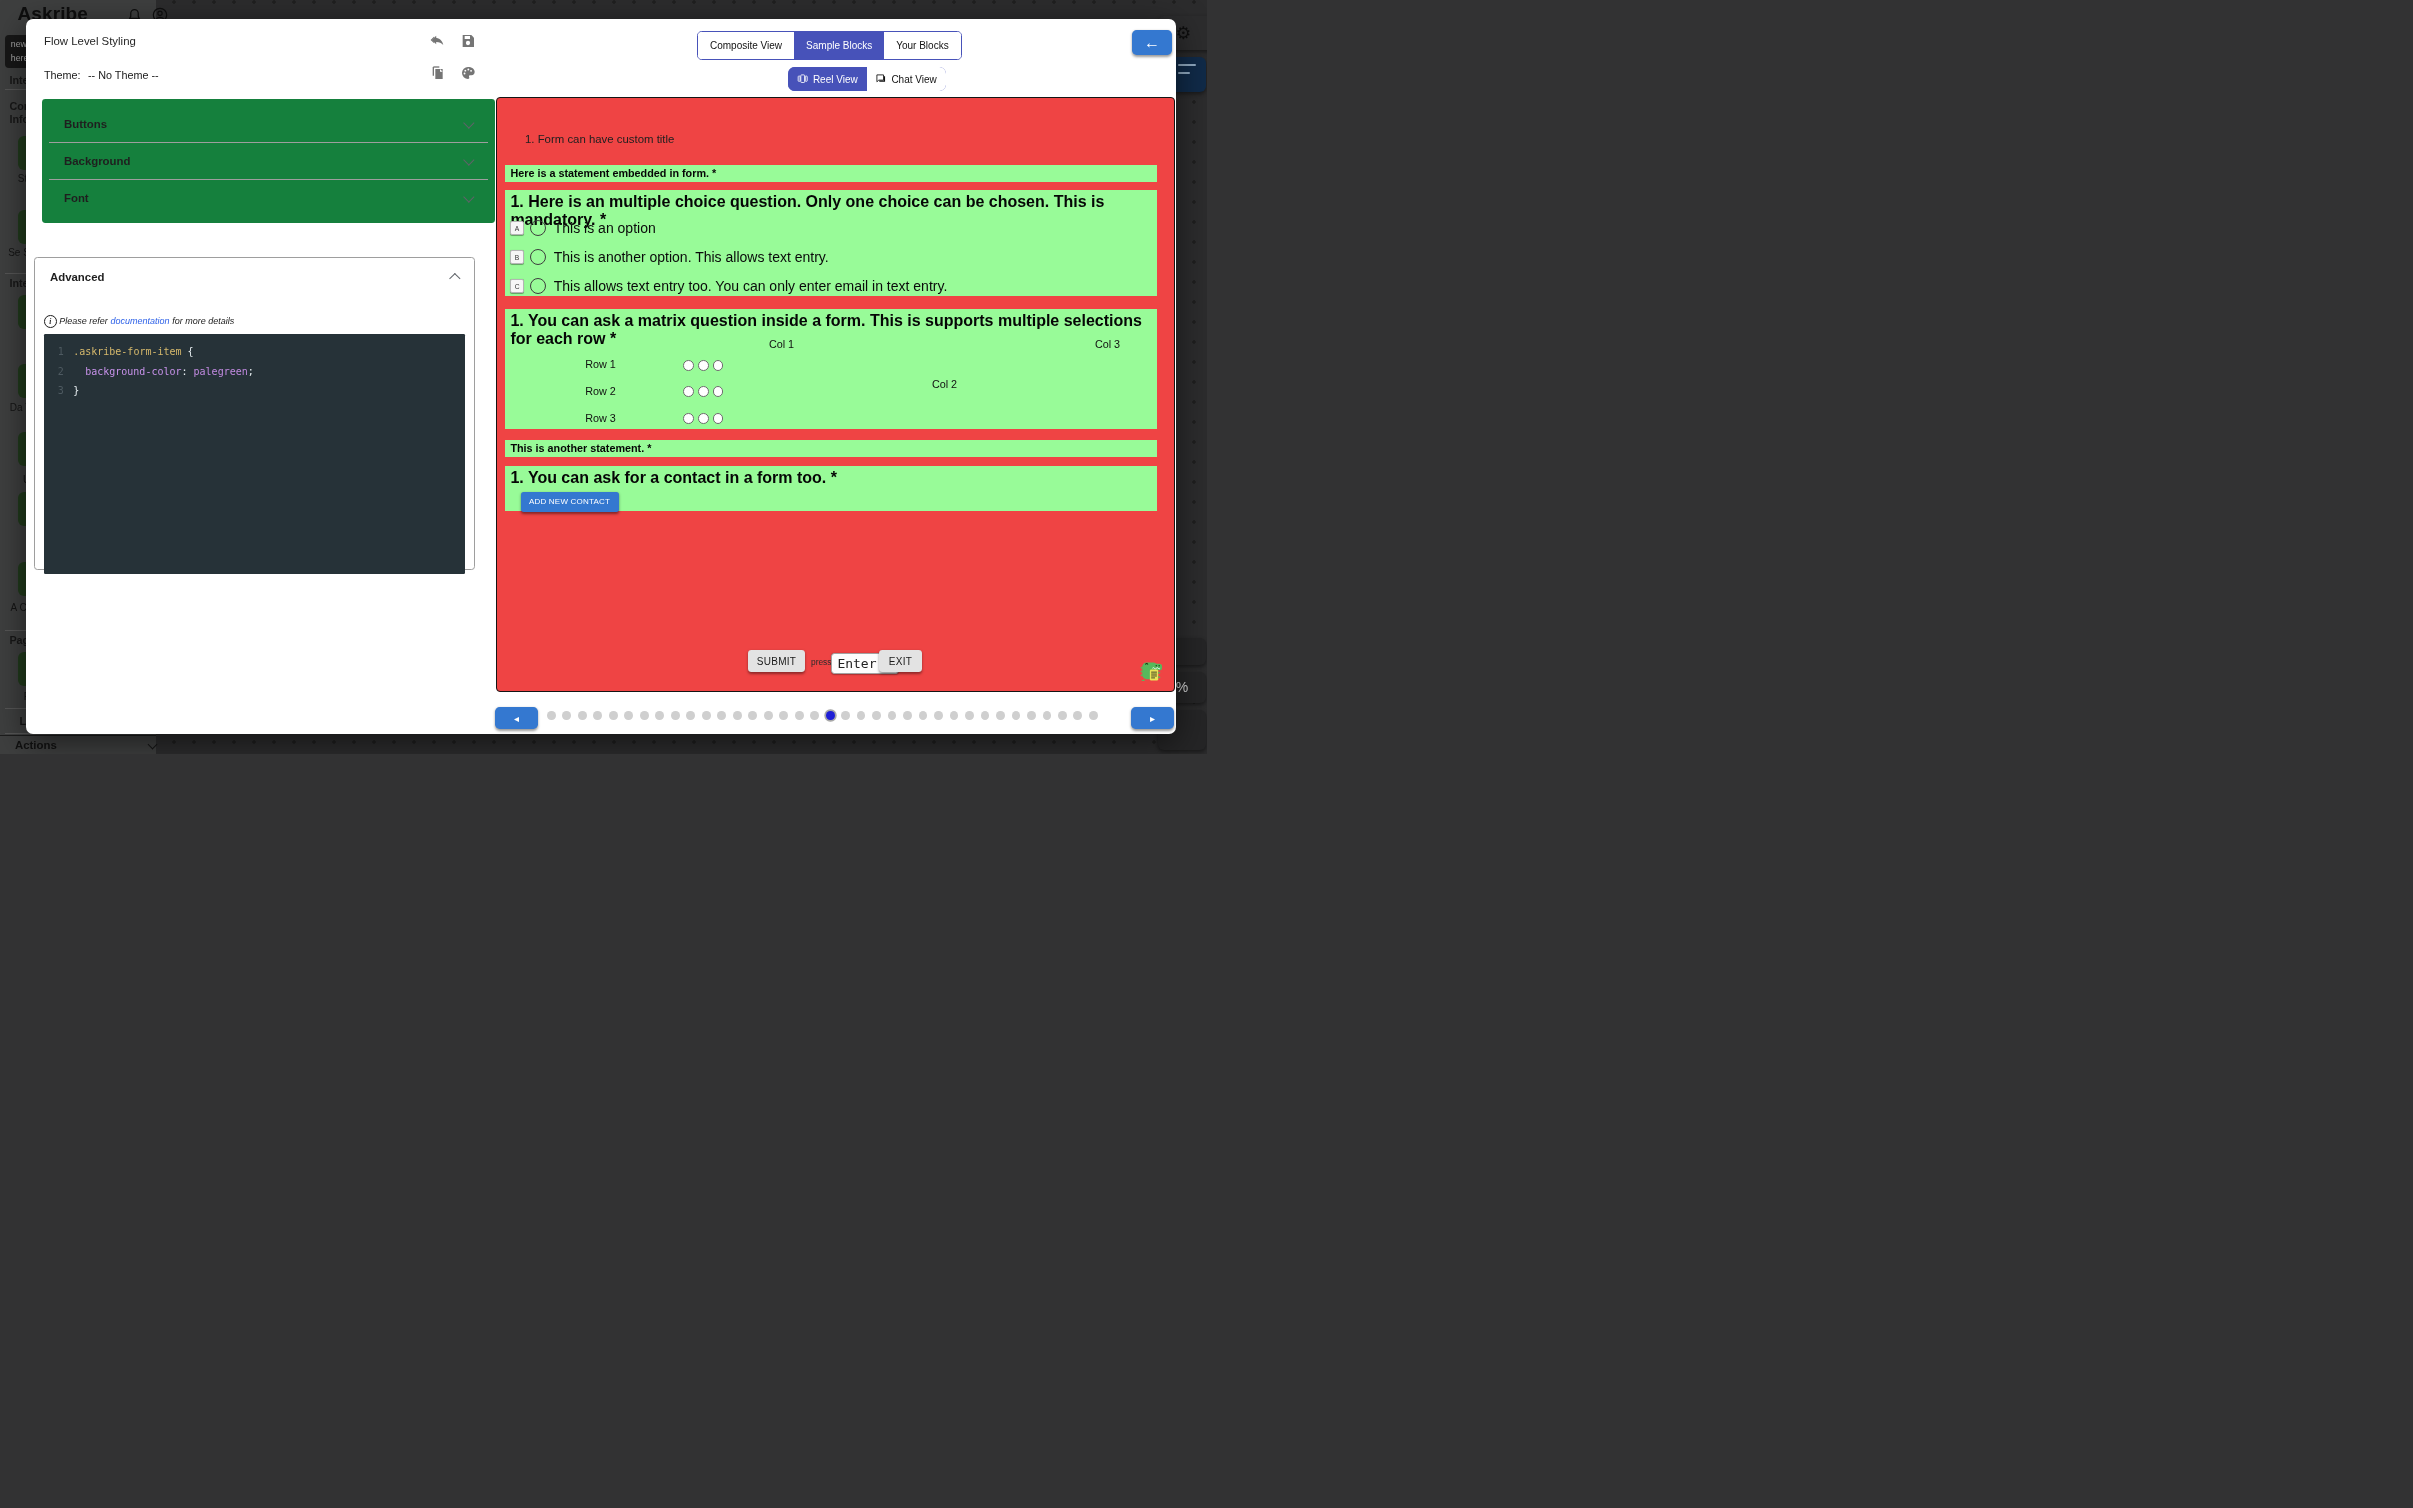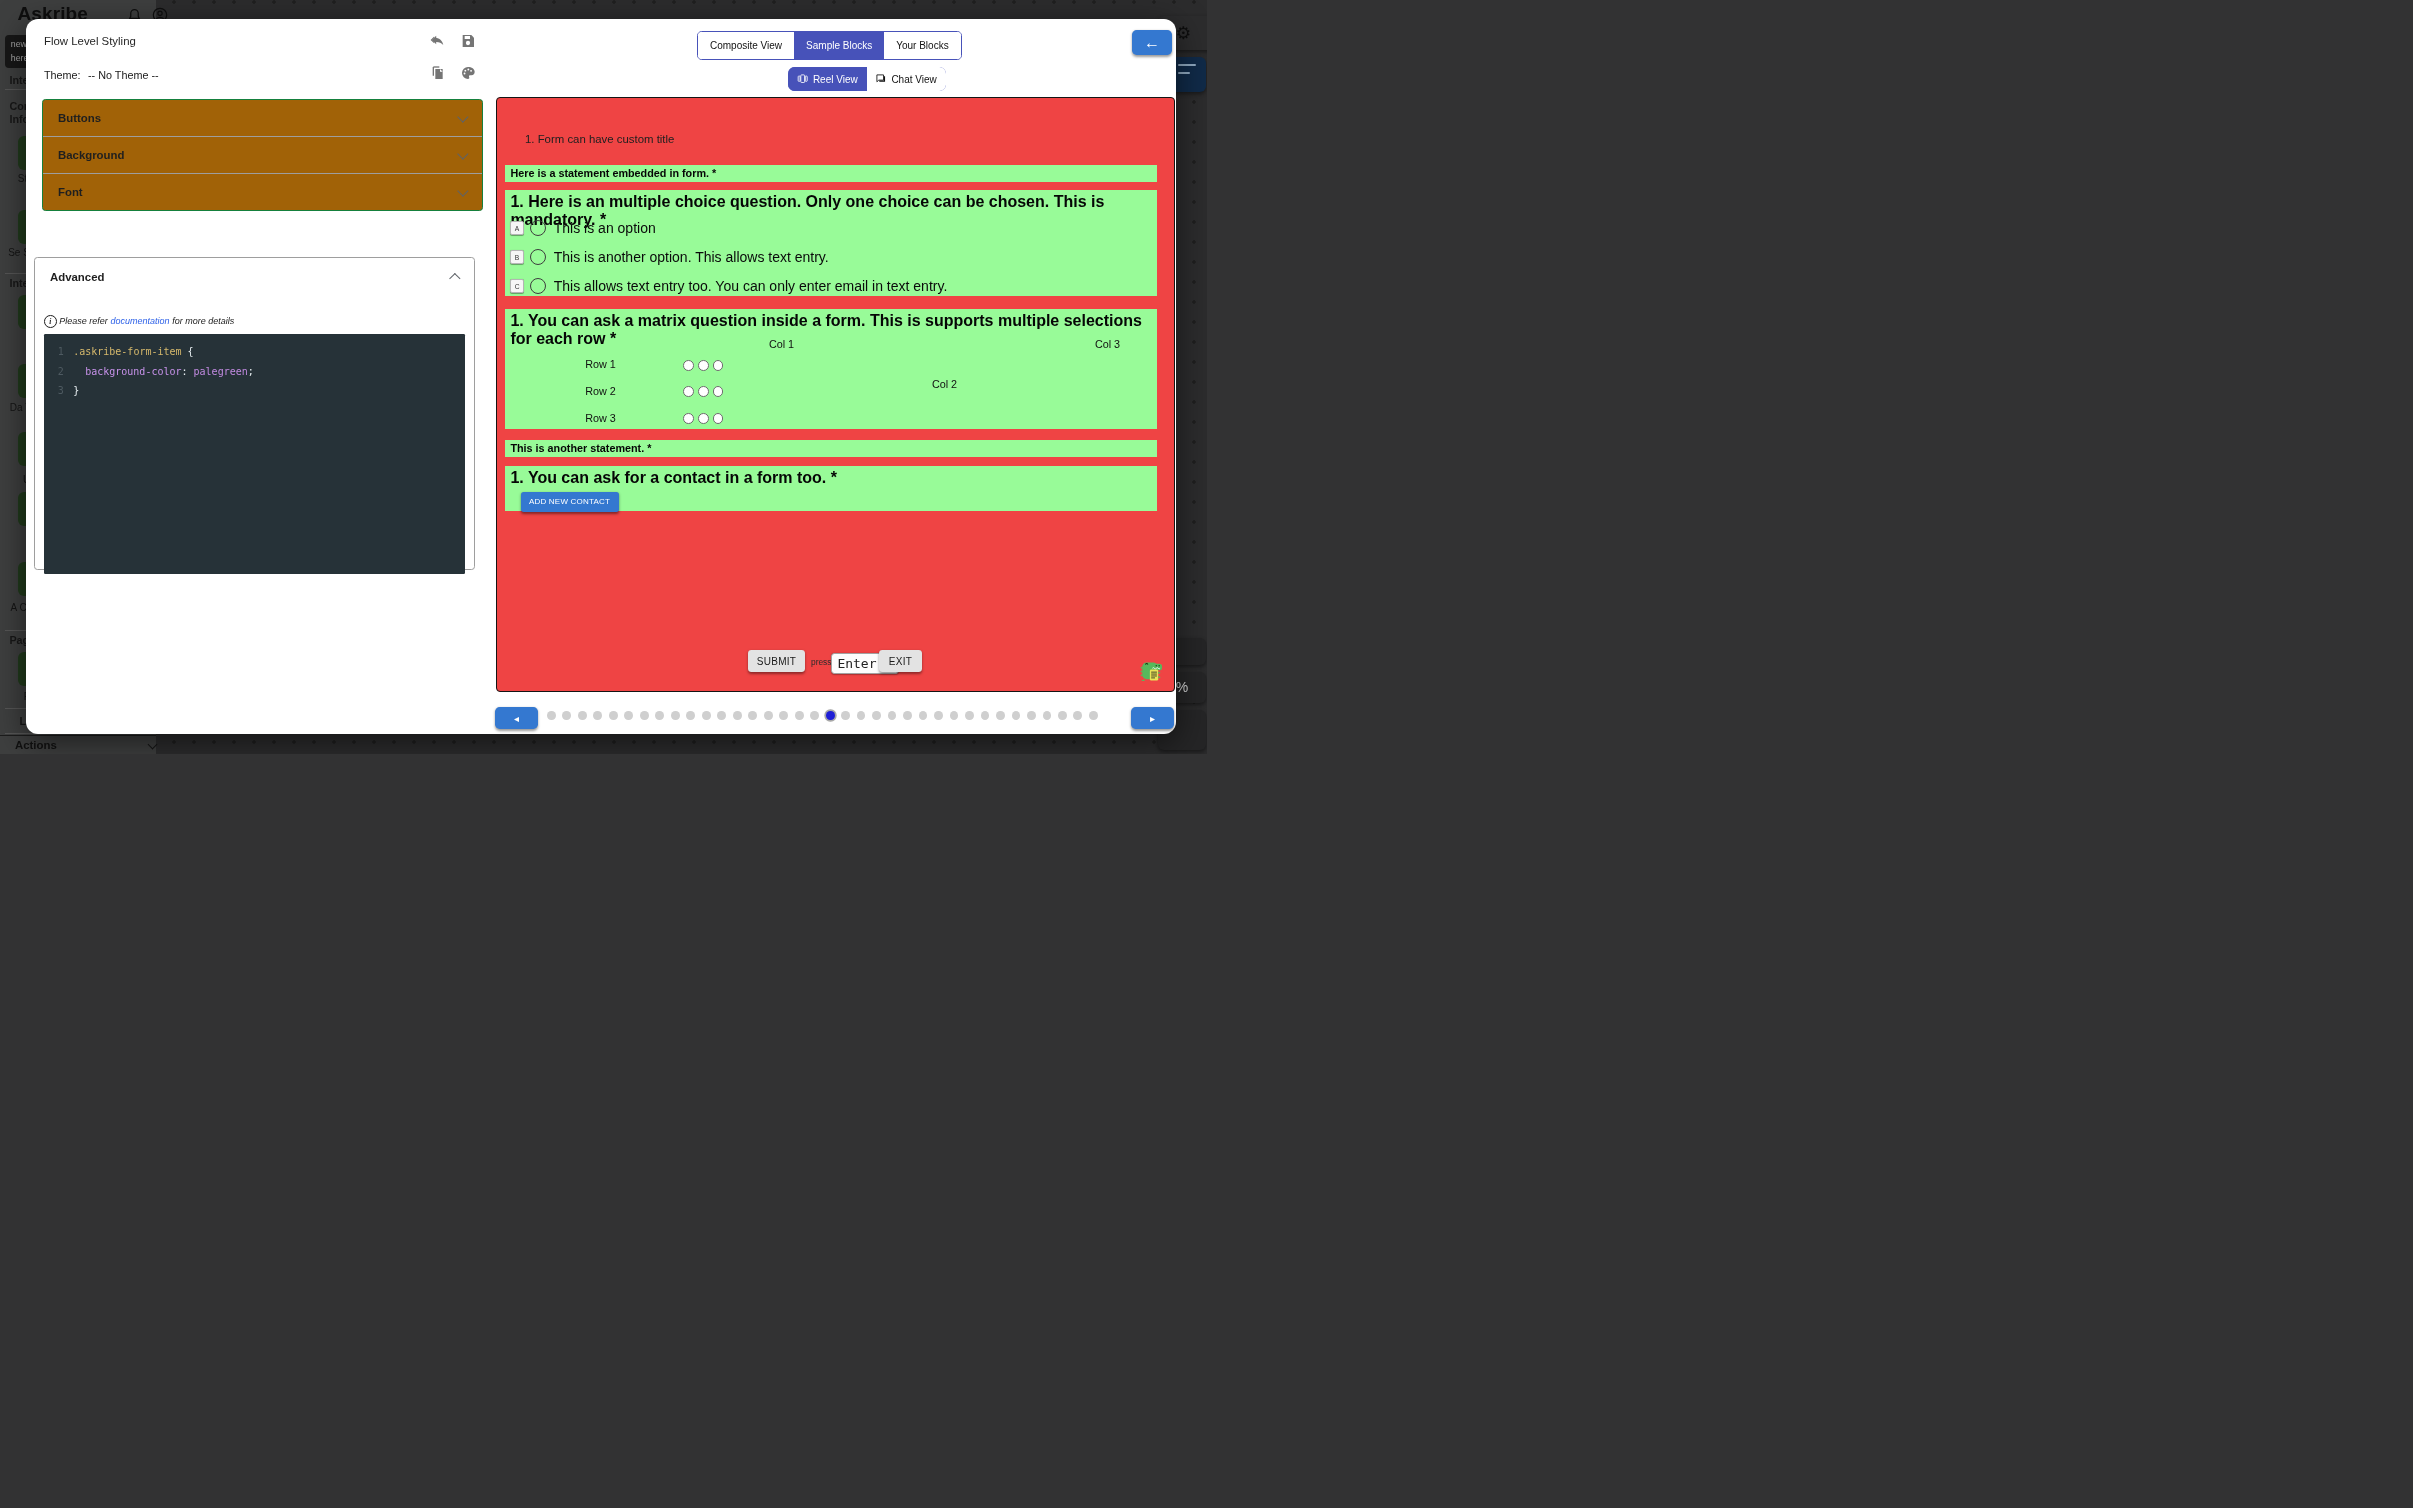--- a/index.html
+++ b/index.html
@@ -21,38 +21,38 @@
   .sb-divider{left:5.4px;width:162px;border-top:0.7px solid #565656;}
   .actions-row{position:absolute;left:0;top:735px;width:156px;height:19px;border-top:1.3px solid #1c1c1c;background:#3e3f3f;}
   .actions-row .lbl{position:absolute;left:15px;top:3.4px;font-weight:700;font-size:11.4px;color:#111;}
   .chev-dn-dark{position:absolute;left:149px;top:5.4px;width:6px;height:6px;border-right:1.7px solid #161616;border-bottom:1.7px solid #161616;transform:rotate(45deg);}
   .rs-btn{position:absolute;left:1158px;width:48px;border-radius:6px;background:#252526;box-shadow:0 2px 4px rgba(0,0,0,.45);}
   .rs-gear{top:16px;height:34px;background:#2c2c2d;color:#0d0d0d;font-size:17.5px;line-height:34px;padding-left:17.5px;}
   .rs-navy{top:57px;height:35px;background:#102a48;}
   .rs-navy i{display:block;margin:6.7px 0 0 20px;width:17.5px;height:2px;background:#8fa8bf;border-radius:1.3px;}
   .rs-pct{color:#d6d6d6;font-size:14px;text-align:center;}
   
-  .modal{position:absolute;left:26px;top:19px;width:1150px;height:715px;background:#fff;border-radius:12px;
+  .modal{position:absolute;left:26px;top:19px;width:1150px;height:715px;background:#fff;border-radius:7px;
          box-shadow:0 8px 32px rgba(0,0,0,.55);}
   .m-title{position:absolute;left:18px;top:16px;font-size:11.4px;color:#262626;}
   .theme-label{position:absolute;left:18px;top:50px;font-size:10.8px;color:#202020;}
   .theme-value{position:absolute;left:62px;top:50px;font-size:10.8px;color:#202020;}
   .hicon{position:absolute;width:16px;height:16px;color:#757575;cursor:pointer;}
   
   .view-tabs{position:absolute;left:671px;top:12px;height:27px;display:flex;border:1.3px solid #4752b9;border-radius:4.7px;overflow:hidden;background:#fff;}
   .view-tab{display:flex;align-items:center;justify-content:center;padding:0 12px;font-size:10px;color:#111;background:#fff;cursor:pointer;white-space:nowrap;}
   .view-tab.active{background:#4752b9;color:#fff;}
   
   .mode-tabs{position:absolute;left:762px;top:48px;height:24px;display:flex;border-radius:6.7px;overflow:hidden;box-shadow:0 0 0 0.7px #4752b9 inset;}
   .mode-tab{display:flex;align-items:center;gap:4.7px;padding:0 8.8px;font-size:10px;cursor:pointer;background:#fff;color:#111;}
   .mode-tab.active{background:#4752b9;color:#fff;}
   .back-btn{position:absolute;left:1106px;top:10.8px;width:40px;height:25.6px;border-radius:4.7px;background:#3478d0;
     box-shadow:0 1.3px 2.7px rgba(0,0,0,.4);color:#fff;font-size:16px;display:flex;align-items:center;justify-content:center;cursor:pointer;}
   
-  .acc{position:absolute;left:16px;top:80px;width:439px;border:1px solid #15803d;border-radius:3.4px;background:#a16207;text-align:center;}
+  .acc{position:absolute;left:16px;top:80px;width:439px;border:7px solid #15803d;border-radius:3.4px;background:#15803d;text-align:center;}
   .acc-row{height:36px;display:flex;align-items:center;justify-content:space-between;padding:0 15px;border-top:1px solid #9e9e9e;cursor:pointer;}
   .acc-row:first-child{border-top:none;}
   .acc-label{font-weight:700;font-size:11.4px;color:#1f1f1f;}
   .chev{width:6.7px;height:6.7px;border-right:1.3px solid #5f6368;border-bottom:1.3px solid #5f6368;transform:rotate(45deg);margin-top:-2.7px;}
   .chev.up{transform:rotate(-135deg);margin-top:4px;}
   
   .adv{position:absolute;left:8px;top:238px;width:439px;height:311px;border:1px solid #9e9e9e;border-radius:3.4px;background:#fff;}
   .adv-head{height:38px;display:flex;align-items:center;justify-content:space-between;padding:0 15px;cursor:pointer;}
   .adv-note{position:absolute;left:8.8px;top:57px;font-size:9px;font-style:italic;color:#1c1c1c;display:flex;align-items:center;gap:2.7px;}
   .info-i{width:10.8px;height:10.8px;border:1.1px solid #1c1c1c;border-radius:50%;display:inline-flex;align-items:center;justify-content:center;

